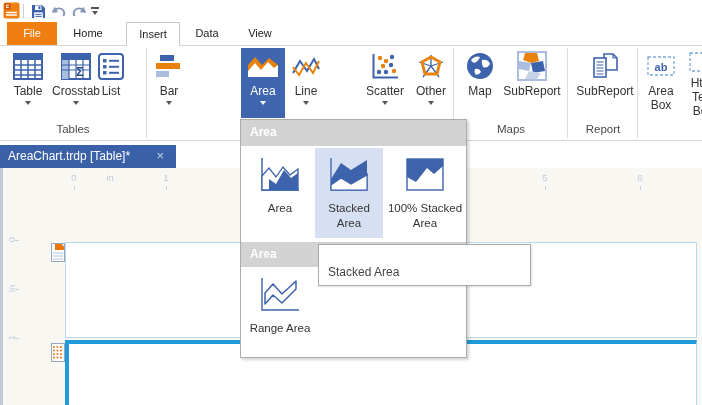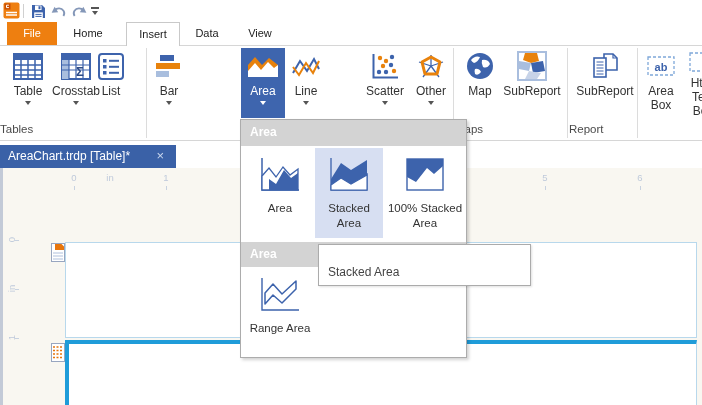--- a/index.html
+++ b/index.html
@@ -28,21 +28,21 @@
   
   .ribbon{ position:absolute; top:46px; left:0; width:702px; height:95px; background:#fff; border-bottom:1px solid #D6D6D6; }
   .rbtn{ position:absolute; top:2px; height:70px; display:flex; flex-direction:column; align-items:center; }
   .rbtn .ic{ height:36px; display:flex; align-items:center; justify-content:center; }
   .rbtn .lbl{ font-size:12px; line-height:14px; text-align:center; color:#333; white-space:pre-line; }
   .rbtn .caret{ margin-top:3px; }
   .rbtn.sel{ background:#3E65AE; }
   .rbtn.sel .lbl{ color:#fff; }
   .rbtn.sel .caret{ border-top-color:#fff; }
   .gsep{ position:absolute; top:2px; height:90px; width:1px; background:#DCDCDC; }
-  .glabel{ position:absolute; top:77px; font-size:11.5px; color:#4A4A4A; text-align:left; }
+  .glabel{ position:absolute; top:77px; font-size:11.5px; color:#4A4A4A; text-align:center; }
 
   
   .docbar{ position:absolute; top:145px; left:0; width:702px; height:23px; background:#fff; }
   .doctab{ position:absolute; left:0; top:0; width:176px; height:23px; background:#3A61A7; color:#fff;
            font-size:12px; line-height:23px; padding-left:8px; }
   .doctab .close{ position:absolute; right:12px; top:0; color:#C9D7EE; font-size:13px; line-height:22px; }
 
   
   .design{ position:absolute; top:168px; left:0; width:702px; height:237px; background:#F9F7F1; }
   .lstrip{ position:absolute; left:0; top:0; width:3px; height:237px; background:#C3CAD7; }

